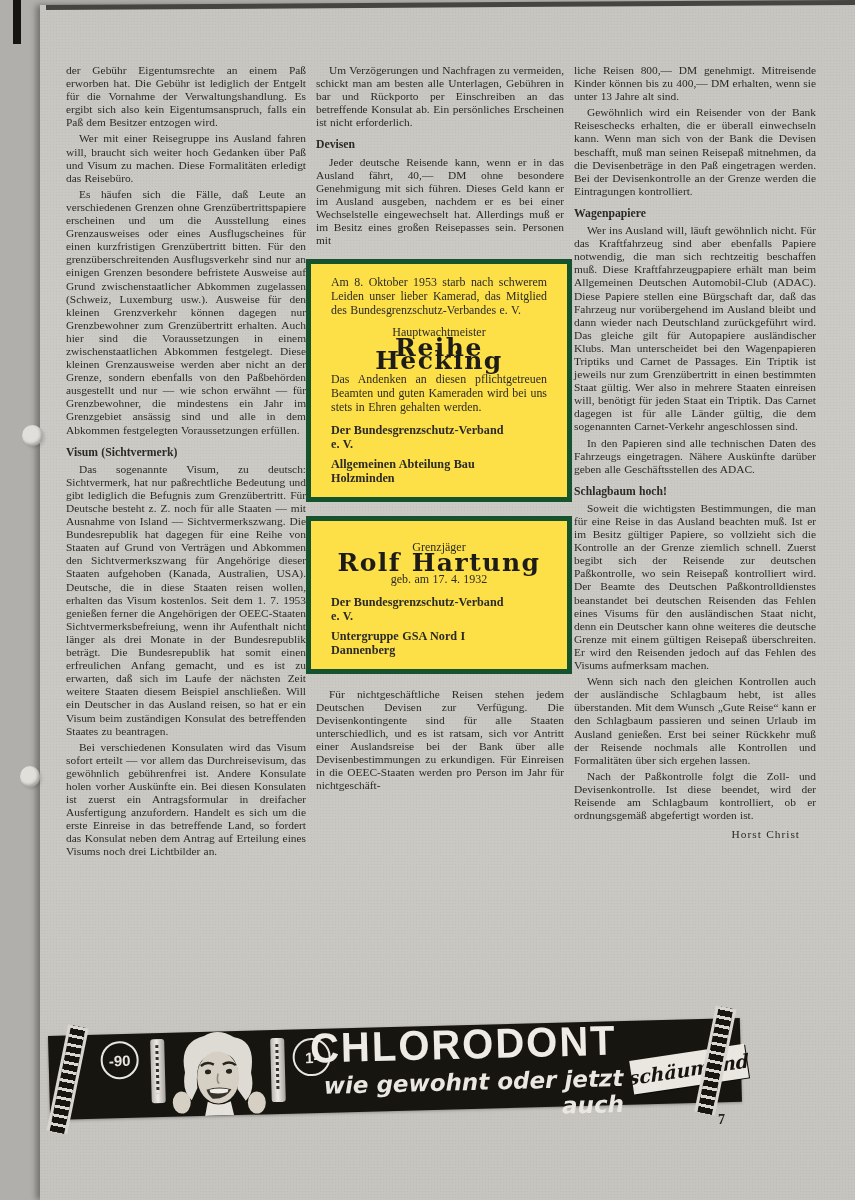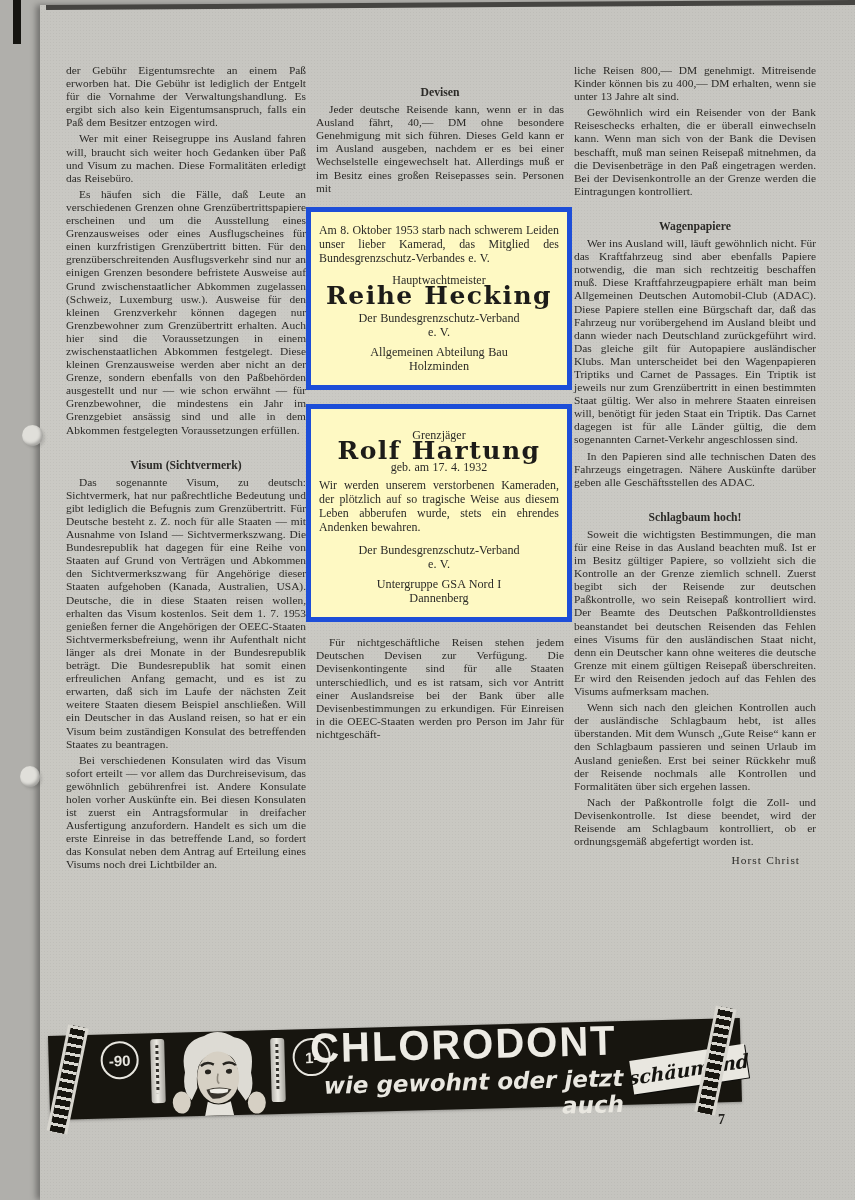--- a/index.html
+++ b/index.html
@@ -24,33 +24,33 @@
 
   
   .columns{position:absolute;left:66px;top:64px;display:flex;gap:10px;}
   .col{color:#2b2a27;font-size:11.4px;line-height:13.1px;text-align:justify;
        hyphens:auto;-webkit-hyphens:auto;word-spacing:.4px;}
   .col1{width:240px;}
   .col2{width:248px;}
   .col3{width:242px;}
   .col p{margin:0 0 3px 0;}
   .col p.ind{text-indent:13px;}
-  .colhead{font-weight:bold;text-align:center;margin:22px 0 4px;font-size:11.7px;}
+  .colhead{font-weight:bold;margin:9px 0 4px;font-size:11.7px;}
   .byline{text-align:right;padding-right:16px;letter-spacing:1px;margin-top:6px;}
 
   
-  .obit{border:5px solid #1d4ed8;padding:11px 8px 12px;margin:12px -8px 14px -10px;
-        background:#fef9c3;}
+  .obit{border:5px solid #14532d;padding:11px 20px 12px;margin:12px -8px 14px -10px;
+        background:#fde047;}
   .obit-intro{text-align:justify;font-size:11.9px;line-height:14px;margin:0;}
   .obit-rank{text-align:center;font-size:12px;margin:9px 0 2px;}
   .obit-name{text-align:center;font-family:"DejaVu Serif",serif;font-weight:bold;
         font-size:25px;letter-spacing:1.5px;margin:2px 0 4px;color:#1d1c19;}
   .obit-birth{text-align:center;font-size:12px;margin:0 0 4px;}
   .obit-body{text-align:justify;font-size:11.9px;line-height:14px;margin:7px 0 0;}
-  .obit-org,.obit-unit{text-align:center;font-weight:normal;font-size:12.2px;
+  .obit-org,.obit-unit{font-weight:bold;font-size:12.2px;
         margin-top:9px;white-space:pre-line;line-height:14px;}
   .obit-unit{margin-top:6px;}
 
   
   .ad{position:absolute;left:48px;top:1036px;width:692px;height:84px;background:#17150f;
       transform:rotate(-1.5deg);transform-origin:left top;box-shadow:0 1px 3px rgba(0,0,0,.3);}
   .ad *{position:absolute;}
   .filmstrip{width:15px;height:108px;
       background:repeating-linear-gradient(to bottom,#d8d6cf 0 3px,#17150f 3px 9px);
       border-left:3px solid #d8d6cf;border-right:3px solid #d8d6cf;}
@@ -96,38 +96,39 @@
     <div class="col col1">
       <p>der Gebühr Eigentumsrechte an einem Paß erworben hat. Die Gebühr ist lediglich der Entgelt für die Vornahme der Verwaltungshandlung. Es ergibt sich also kein Eigentumsanspruch, falls ein Paß dem Besitzer entzogen wird.</p>
       <p class="ind">Wer mit einer Reisegruppe ins Ausland fahren will, braucht sich weiter hoch Gedanken über Paß und Visum zu machen. Diese Formalitäten erledigt das Reisebüro.</p>
       <p class="ind">Es häufen sich die Fälle, daß Leute an verschiedenen Grenzen ohne Grenzübertrittspapiere erscheinen und um die Ausstellung eines Grenzausweises oder eines Ausflugscheines für einen kurzfristigen Grenzübertritt bitten. Für den grenzüberschreitenden Ausflugsverkehr sind nur an einigen Grenzen besondere befristete Ausweise auf Grund zwischenstaatlicher Abkommen zugelassen (Schweiz, Luxemburg usw.). Ausweise für den kleinen Grenzverkehr können dagegen nur Grenzbewohner zum Grenzübertritt erhalten. Auch hier sind die Voraussetzungen in einem zwischenstaatlichen Abkommen festgelegt. Diese kleinen Grenzausweise werden aber nicht an der Grenze, sondern ebenfalls von den Paßbehörden ausgestellt und nur — wie schon erwähnt — für Grenzbewohner, die mindestens ein Jahr im Grenzgebiet ansässig sind und alle in dem Abkommen festgelegten Voraussetzungen erfüllen.</p>
       <div class="colhead">Visum (Sichtvermerk)</div>
       <p class="ind">Das sogenannte Visum, zu deutsch: Sichtvermerk, hat nur paßrechtliche Bedeutung und gibt lediglich die Befugnis zum Grenzübertritt. Für Deutsche besteht z. Z. noch für alle Staaten — mit Ausnahme von Island — Sichtvermerkszwang. Die Bundesrepublik hat dagegen für eine Reihe von Staaten auf Grund von Verträgen und Abkommen den Sichtvermerkszwang für Angehörige dieser Staaten aufgehoben (Kanada, Australien, USA). Deutsche, die in diese Staaten reisen wollen, erhalten das Visum kostenlos. Seit dem 1. 7. 1953 genießen ferner die Angehörigen der OEEC-Staaten Sichtvermerksbefreiung, wenn ihr Aufenthalt nicht länger als drei Monate in der Bundesrepublik beträgt. Die Bundesrepublik hat somit einen erfreulichen Anfang gemacht, und es ist zu erwarten, daß sich im Laufe der nächsten Zeit weitere Staaten diesem Beispiel anschließen. Will ein Deutscher in das Ausland reisen, so hat er ein Visum beim zuständigen Konsulat des betreffenden Staates zu beantragen.</p>
       <p class="ind">Bei verschiedenen Konsulaten wird das Visum sofort erteilt — vor allem das Durchreisevisum, das gewöhnlich gebührenfrei ist. Andere Konsulate holen vorher Auskünfte ein. Bei diesen Konsulaten ist zuerst ein Antragsformular in dreifacher Ausfertigung anzufordern. Handelt es sich um die erste Einreise in das betreffende Land, so fordert das Konsulat neben dem Antrag auf Erteilung eines Visums noch drei Lichtbilder an.</p>
     </div>
 
     <div class="col col2">
+      <p class="ind">Um Verzögerungen und Nachfragen zu vermeiden, schickt man am besten alle Unterlagen, Gebühren in bar und Rückporto per Einschreiben an das betreffende Konsulat ab. Ein persönliches Erscheinen ist nicht erforderlich.</p>
       <div class="colhead">Devisen</div>
       <p class="ind">Jeder deutsche Reisende kann, wenn er in das Ausland fährt, 40,— DM ohne besondere Genehmigung mit sich führen. Dieses Geld kann er im Ausland ausgeben, nachdem er es bei einer Wechselstelle eingewechselt hat. Allerdings muß er im Besitz eines großen Reisepasses sein. Personen mit</p>
 
       <div class="obit">
         <p class="obit-intro">Am 8. Oktober 1953 starb nach schwerem Leiden unser lieber Kamerad, das Mitglied des Bundesgrenzschutz-Verbandes e. V.</p>
         <div class="obit-rank">Hauptwachtmeister</div>
         <div class="obit-name">Reihe Hecking</div>
+        <p class="obit-body">Das Andenken an diesen pflichtgetreuen Beamten und guten Kameraden wird bei uns stets in Ehren gehalten werden.</p>
         <div class="obit-org">Der Bundesgrenzschutz-Verband
 e. V.</div>
         <div class="obit-unit">Allgemeinen Abteilung Bau
 Holzminden</div>
       </div>
 
       <div class="obit">
         <div class="obit-rank">Grenzjäger</div>
         <div class="obit-name">Rolf Hartung</div>
         <div class="obit-birth">geb. am 17. 4. 1932</div>
-        <p class="obit-body">Wir werden unserem verstorbenen Kameraden, der plötzlich auf so tragische Weise aus diesem Leben abberufen wurde, stets ein ehrendes Andenken bewahren.</p>
         <div class="obit-org">Der Bundesgrenzschutz-Verband
 e. V.</div>
         <div class="obit-unit">Untergruppe GSA Nord I
 Dannenberg</div>
       </div>
 
       <p class="ind">Für nichtgeschäftliche Reisen stehen jedem Deutschen Devisen zur Verfügung. Die Devisenkontingente sind für alle Staaten unterschiedlich, und es ist ratsam, sich vor Antritt einer Auslandsreise bei der Bank über alle Devisenbestimmungen zu erkundigen. Für Einreisen in die OEEC-Staaten werden pro Person im Jahr für nichtgeschäft-</p>
     </div>
 
     <div class="col col3">

